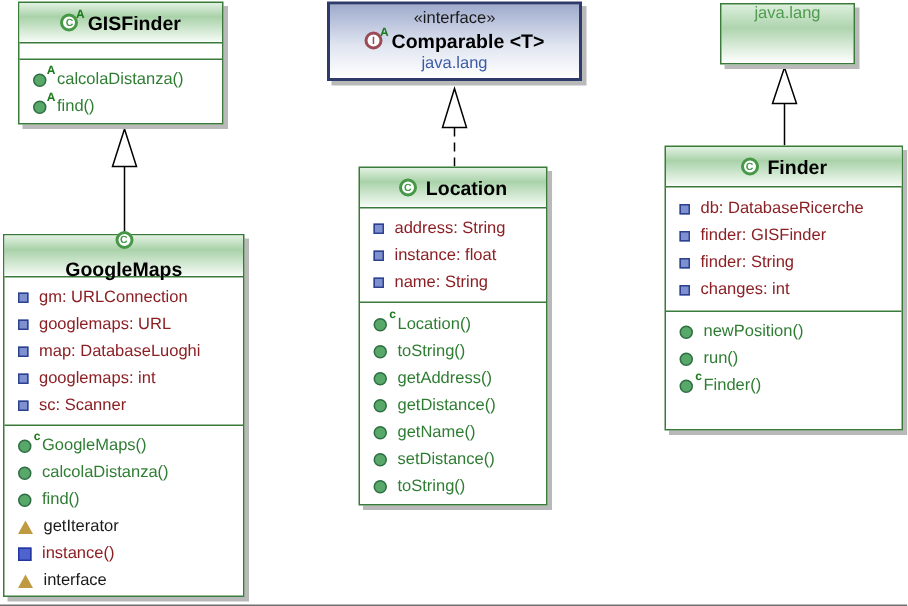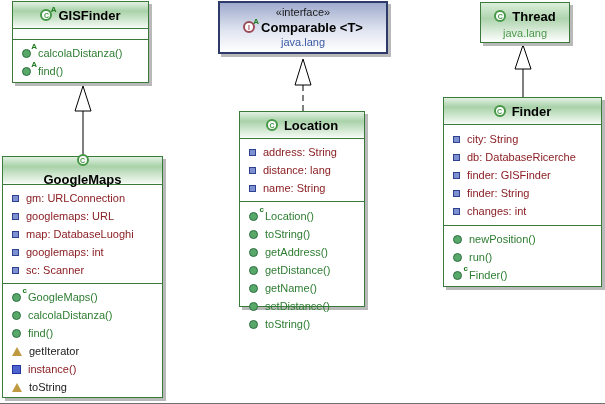--- a/index.html
+++ b/index.html
@@ -100,26 +100,20 @@
       <span class="hcirc maroon">
           <b>I</b>
           <i class="supA">A</i>
         </span>
       <span class="title">Comparable &lt;T&gt;</span>
     </div>
     <div class="pkg bluepkg">java.lang</div>
   </div>
 
   <div class="box green" style="left:480px;top:2px;width:90px;height:41px;background:linear-gradient(to bottom,#dcefdc 0%,#aed4ae 40%,#ffffff 100%);">
-    <div style="display:flex;align-items:center;justify-content:center;gap:6px;height:22px;padding-top:2px;">
-      <span class="hcirc">
-          <b>C</b>
-        </span>
-      <span class="title">Thread</span>
-    </div>
     <div class="pkg greenpkg">java.lang</div>
   </div>
 
   <div class="box green" style="left:2px;top:156px;width:161px;height:242px;">
     <div class="hdr hdr27">
       <span class="hcirc">
           <b>C</b>
         </span>
       <span class="title">GoogleMaps</span>
     </div>
@@ -163,40 +157,40 @@
       <div class="row black">
         <span class="tri"></span>
         <span>getIterator</span>
       </div>
       <div class="row maroon">
         <span class="ssq"></span>
         <span>instance()</span>
       </div>
       <div class="row black">
         <span class="tri"></span>
-        <span>toString</span>
-      </div>
-    </div>
-  </div>
-
-  <div class="box green" style="left:239px;top:111px;width:126px;height:196px;">
+        <span>interface</span>
+      </div>
+    </div>
+  </div>
+
+  <div class="box green" style="left:239px;top:111px;width:126px;height:226px;">
     <div class="hdr">
       <span class="hcirc">
           <b>C</b>
         </span>
       <span class="title">Location</span>
     </div>
     <div class="fields">
       <div class="row">
           <span class="fsq"></span>
           <span>address: String</span>
         </div>
       <div class="row">
           <span class="fsq"></span>
-          <span>distance: lang</span>
+          <span>instance: float</span>
         </div>
       <div class="row">
           <span class="fsq"></span>
           <span>name: String</span>
         </div>
     </div>
     <div class="methods" style="padding:5px 0;">
       <div class="row">
         <span class="mcirc">
             <i class="supc">c</i>
@@ -233,24 +227,20 @@
   <div class="box green" style="left:443px;top:97px;width:159px;height:190px;">
     <div class="hdr">
       <span class="hcirc">
           <b>C</b>
         </span>
       <span class="title">Finder</span>
     </div>
     <div class="fields" style="padding:5px 0;">
       <div class="row">
           <span class="fsq"></span>
-          <span>city: String</span>
-        </div>
-      <div class="row">
-          <span class="fsq"></span>
           <span>db: DatabaseRicerche</span>
         </div>
       <div class="row">
           <span class="fsq"></span>
           <span>finder: GISFinder</span>
         </div>
       <div class="row">
           <span class="fsq"></span>
           <span>finder: String</span>
         </div>

